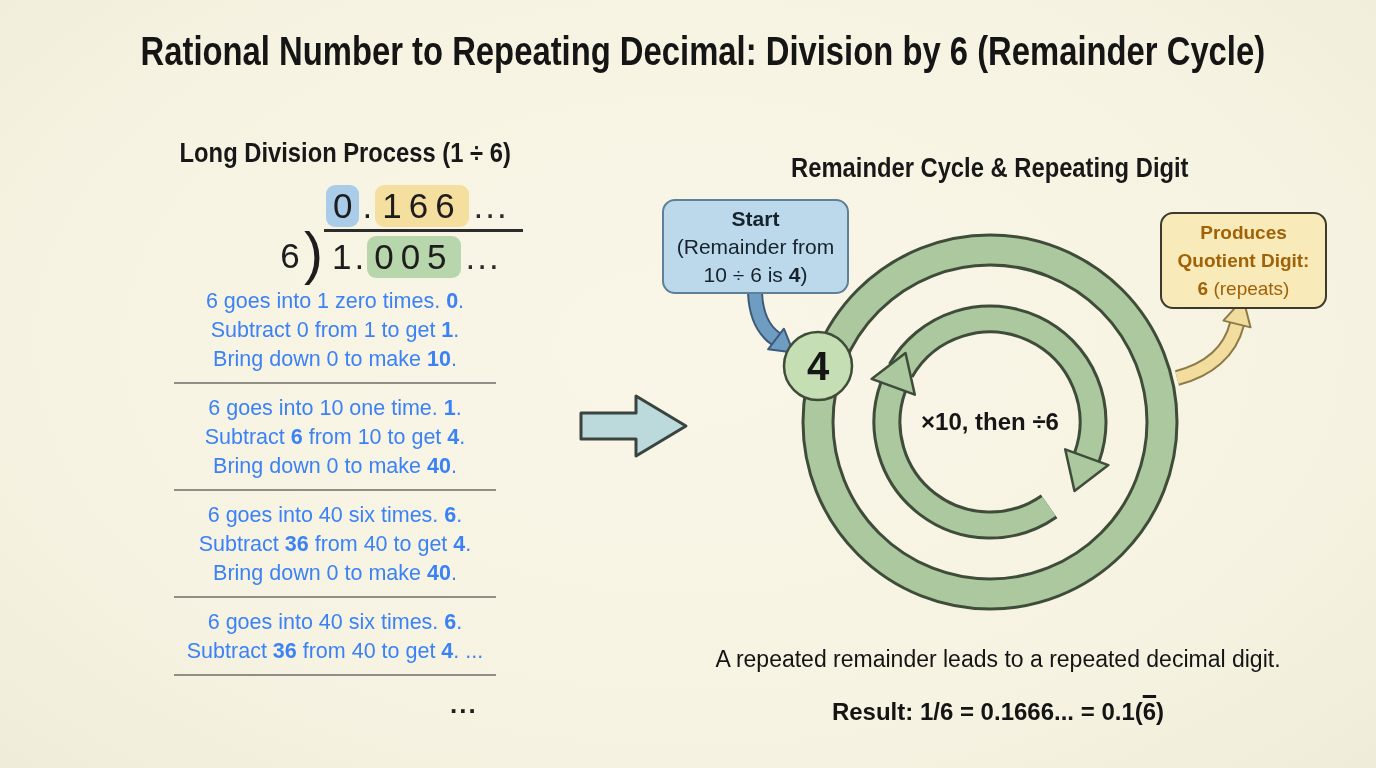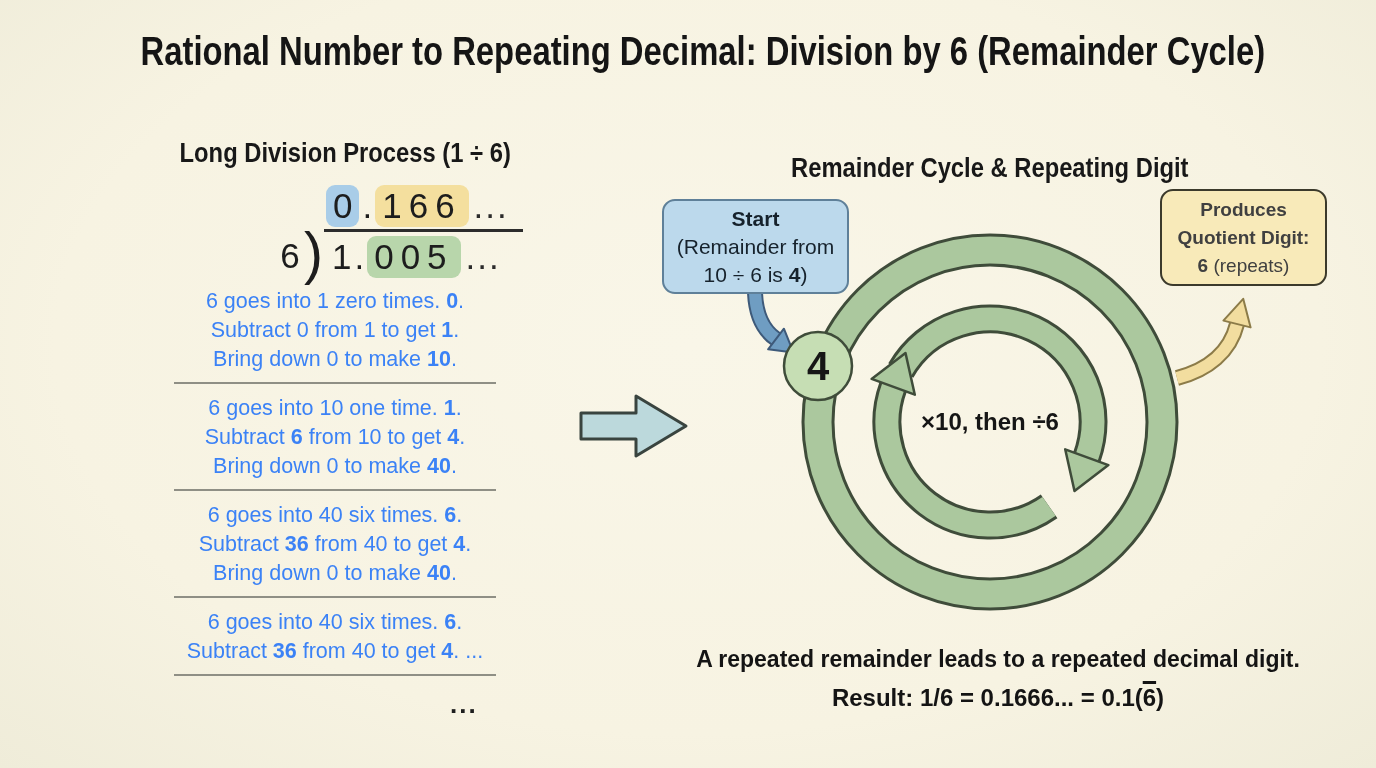--- a/index.html
+++ b/index.html
@@ -58,27 +58,27 @@
   .bHead { fill:var(--arrow-steel-blue); stroke:var(--arrow-steel-outline); stroke-width:2; stroke-linejoin:round; }
   .node { fill:var(--node-green); stroke:var(--ring-outline); stroke-width:2.5; }
   .nodeText { font-size:40px; font-weight:600; text-anchor:middle; fill:#161616; }
   .cycleText { font-size:24px; font-weight:700; text-anchor:middle; fill:#161616; }
 
   
   .callout { border-radius:13px; text-align:center; display:flex; flex-direction:column; justify-content:center; }
   .start-box { left:662px; top:199px; width:183px; height:91px;
     background:var(--box-blue); border:2.5px solid var(--box-blue-border);
     font-size:21px; line-height:28px; color:#16222c; }
-  .produces-box { left:1160px; top:189px; width:163px; height:93px;
+  .produces-box { left:1160px; top:212px; width:163px; height:93px;
     background:var(--box-yellow); border:2.5px solid var(--box-yellow-border);
-    font-size:19px; line-height:28px; color:#404040; }
+    font-size:19px; line-height:28px; color:#a16207; }
 
   
   .conclusion { left:620px; top:646px; width:756px; text-align:center; color:#141414; }
-  .conclusion .line1 { font-size:23px; font-weight:700; margin-bottom:11px; }
+  .conclusion .line1 { font-size:23px; font-weight:400; margin-bottom:25px; }
   .conclusion .line2 { font-size:24px; font-weight:700; }
   .ovl { text-decoration:overline; text-decoration-thickness:2.5px; }
 </style>
 </head>
 <body style="--background: #f8f5e4; --ink: #1c1c1c; --highlight-blue: #a9cde8; --highlight-yellow: #f4df9e; --highlight-green: #b8d6ab; --ring-green: #abc89e; --ring-outline: #3f4c3a; --node-green: #c6deb4; --block-arrow-blue: #bcd9dc; --box-blue: #bcd9ec; --box-blue-border: #5f8099; --box-yellow: #f8eab9; --box-yellow-border: #3c3a2b; --arrow-steel-blue: #6f9dc2; --arrow-steel-outline: #3e5a7a; --arrow-yellow: #f2dd9f; --arrow-yellow-outline: #8c7b48; --divider-gray: #8f8f85;">
 
 <div class="abs title">
   <span>Rational Number to Repeating Decimal: Division by 6 (Remainder Cycle)</span>
 </div>
 

